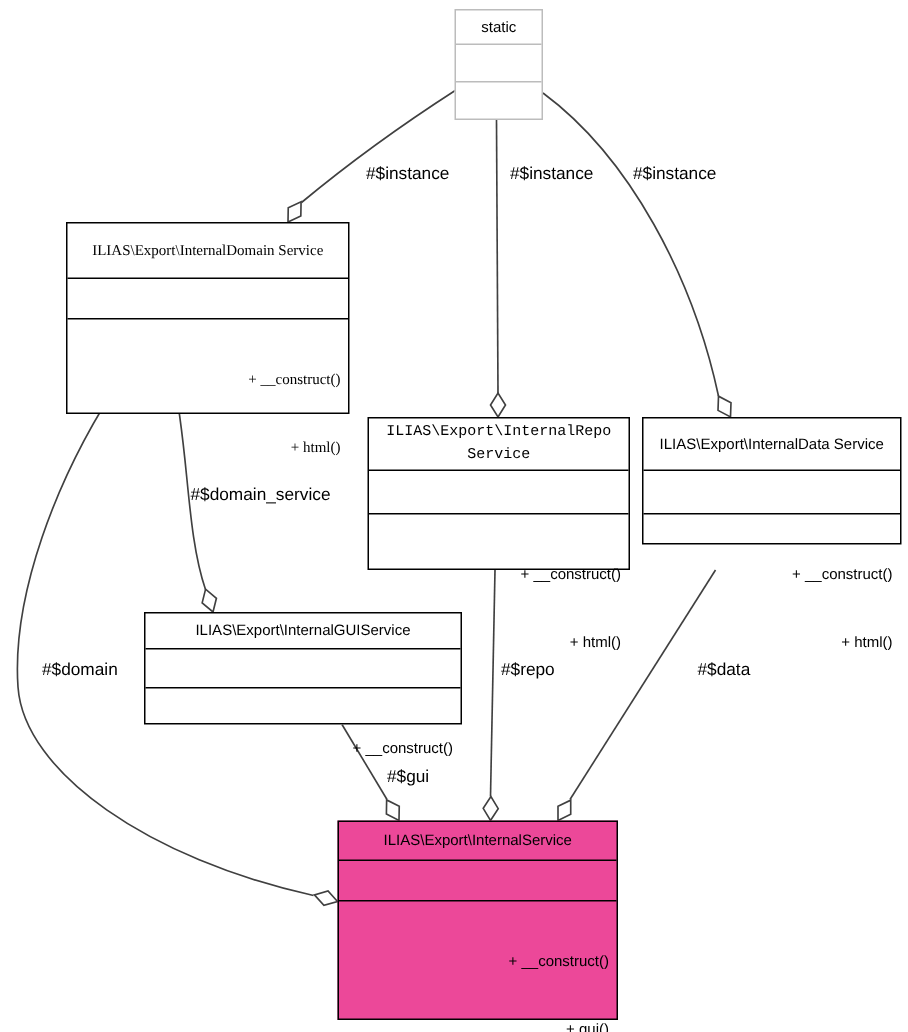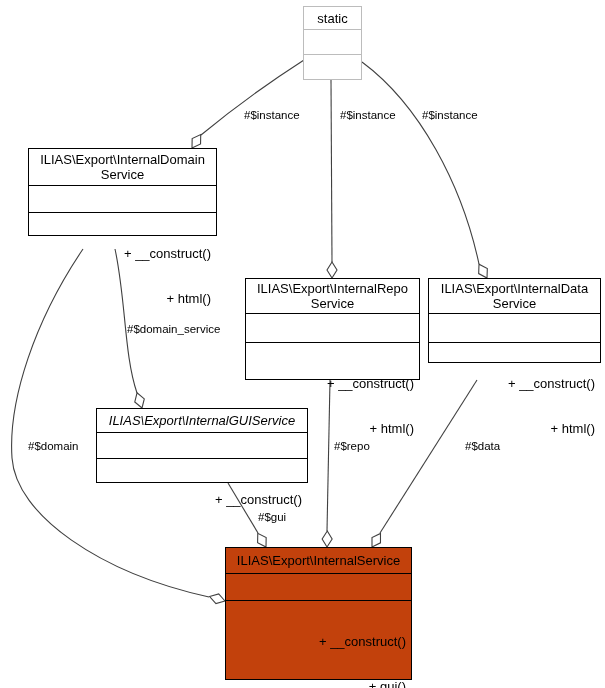--- a/index.html
+++ b/index.html
@@ -12,34 +12,34 @@
   }
   #edge-layer{position:absolute;left:0;top:0;width:605px;height:688px;}
   .edge{fill:none;stroke:#404040;stroke-width:1.1;}
   .diamond{fill:#ffffff;stroke:#404040;stroke-width:1.1;}
   .edge-label{font-family:"Liberation Sans",sans-serif;font-size:11.5px;fill:#000000;}
   .uml-node{
     position:absolute;
     box-sizing:border-box;
     background:#ffffff;
     border:1px solid #000000;
-    font-size:13px;
+    font-size:10px;
     color:#000000;
   }
   .uml-node .compartment{box-sizing:border-box;border-bottom:1px solid #000000;}
   .uml-node .compartment:last-child{border-bottom:none;}
   .uml-title{
     display:flex;align-items:center;justify-content:center;
     text-align:center;line-height:15px;padding:2px 4px;
   }
   .uml-methods{padding:3px 5px 2px 6px;line-height:15px;white-space:pre;text-align:right;}
   .uml-methods div{height:15px;}
   #node-static{border-color:#bcbcbc;}
   #node-static .compartment{border-bottom-color:#bcbcbc;}
-  #node-internal-service{background:#c2410c;}
+  #node-internal-service{background:#ec4899;}
 </style>
 </head>
 <body>
 
 <div id="canvas">
 
   <svg id="edge-layer" viewBox="0 0 605 688" xmlns="http://www.w3.org/2000/svg">
 
     <path class="edge" d="M304,60 Q248,96 201,135"></path>
     <path class="edge" d="M331,80 L332,262"></path>
@@ -68,49 +68,49 @@
     <text class="edge-label" x="465" y="450">#$data</text>
     <text class="edge-label" x="258" y="521">#$gui</text>
   </svg>
 
   <div class="uml-node" id="node-static" style="left:303px;top:6px;width:59px;height:74px;">
     <div class="compartment uml-title" style="height:23px;">static</div>
     <div class="compartment" style="height:25px;"></div>
     <div class="compartment" style="height:24px;"></div>
   </div>
 
-  <div class="uml-node" style="left:28px;top:148px;width:189px;height:88px;">
+  <div class="uml-node" style="left:44px;top:148px;width:189px;height:128px;font-family:Liberation Serif, serif;">
     <div class="compartment uml-title" style="height:37px;">ILIAS\Export\InternalDomain Service</div>
     <div class="compartment" style="height:27px;"></div>
     <div class="compartment uml-methods">
       <div>+ __construct()</div>
       <div>+ html()</div>
     </div>
   </div>
 
   <div class="uml-node" style="left:245px;top:278px;width:175px;height:102px;">
-    <div class="compartment uml-title" style="height:35px;">ILIAS\Export\InternalRepo Service</div>
+    <div class="compartment uml-title" style="height:35px;font-family:Liberation Mono, monospace;">ILIAS\Export\InternalRepo Service</div>
     <div class="compartment" style="height:29px;"></div>
     <div class="compartment uml-methods">
       <div>+ __construct()</div>
       <div>+ html()</div>
     </div>
   </div>
 
   <div class="uml-node" style="left:428px;top:278px;width:173px;height:85px;">
     <div class="compartment uml-title" style="height:35px;">ILIAS\Export\InternalData Service</div>
     <div class="compartment" style="height:29px;"></div>
     <div class="compartment uml-methods">
       <div>+ __construct()</div>
       <div>+ html()</div>
     </div>
   </div>
 
   <div class="uml-node" style="left:96px;top:408px;width:212px;height:75px;">
-    <div class="compartment uml-title" style="height:24px;font-style:italic;">ILIAS\Export\InternalGUIService</div>
+    <div class="compartment uml-title" style="height:24px;">ILIAS\Export\InternalGUIService</div>
     <div class="compartment" style="height:26px;"></div>
     <div class="compartment uml-methods">
       <div>+ __construct()</div>
     </div>
   </div>
 
   <div class="uml-node" id="node-internal-service" style="left:225px;top:547px;width:187px;height:133px;">
     <div class="compartment uml-title" style="height:26px;">ILIAS\Export\InternalService</div>
     <div class="compartment" style="height:27px;"></div>
     <div class="compartment uml-methods">

